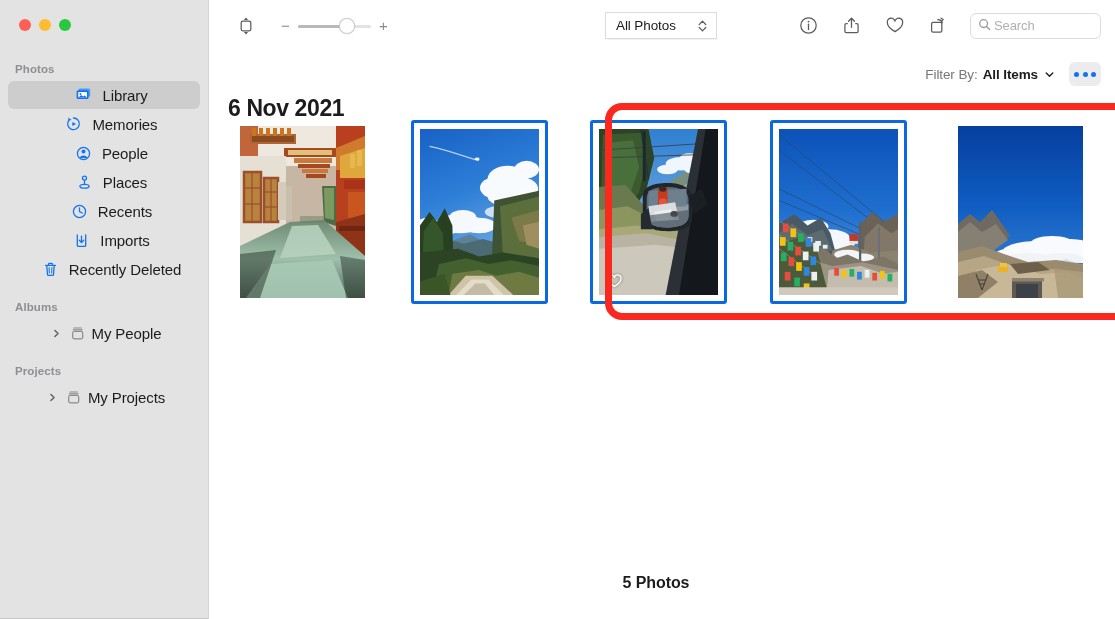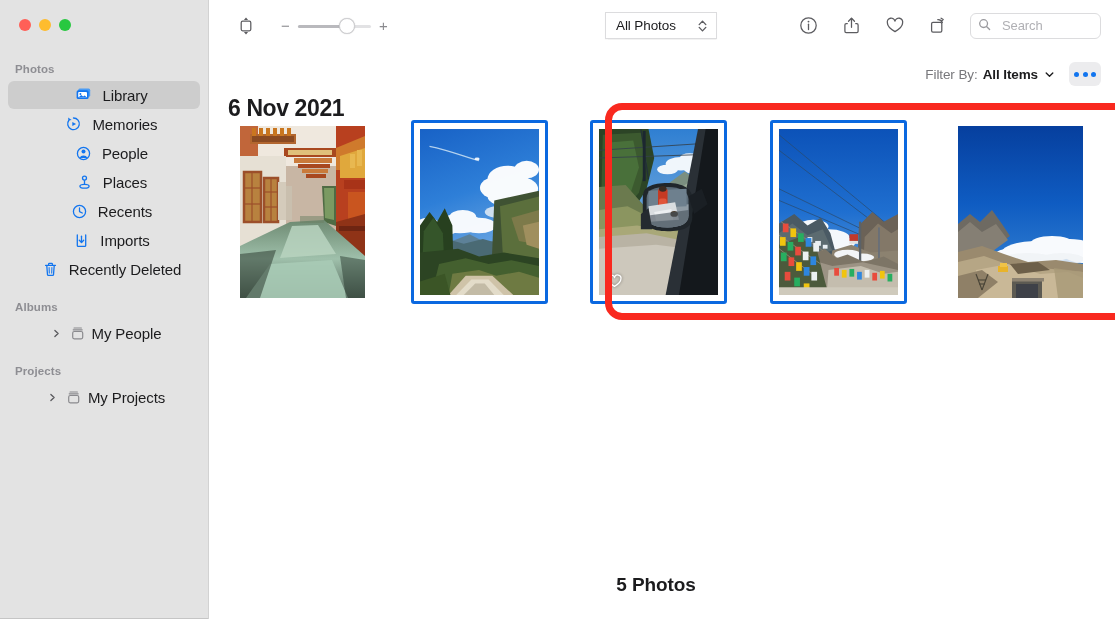--- a/index.html
+++ b/index.html
@@ -155,21 +155,21 @@
     display: flex; align-items: center; gap: 0px;
   }
   .tb-right .tb-icon-btn { width: 43px; }
   .search {
     width: 131px; height: 26px;
     background: #ffffff;
     border: 1px solid #dcdcde;
     border-radius: 6px;
     display: flex; align-items: center;
     padding: 0 7px;
-    gap: 11px;
+    gap: 3px;
     margin-left: 11px;
   }
   .search .sfield {
     font-size: 13px; color: #b0b0b4; letter-spacing: -0.1px;
   }
 
   
   .filter-row {
     position: absolute;
     right: 14px; top: 62px;
@@ -238,21 +238,21 @@
     filter: drop-shadow(0 0 1.5px rgba(0,0,0,0.45));
     z-index: 3;
   }
 
   
   .footer-count {
     position: absolute;
     left: 0; right: 12px;
     top: 574px;
     text-align: center;
-    font-size: 19px;
+    font-size: 16px;
     font-weight: bold;
     color: #1c1c1e;
     letter-spacing: -0.1px;
   }
 
   
   .annot {
     position: absolute;
     left: 396px; top: 103px;
     width: 531px; height: 217px;

